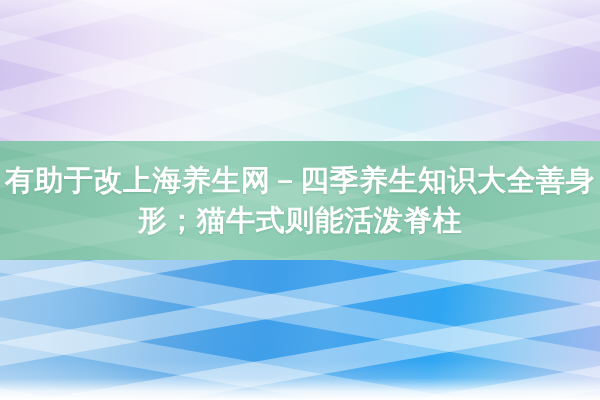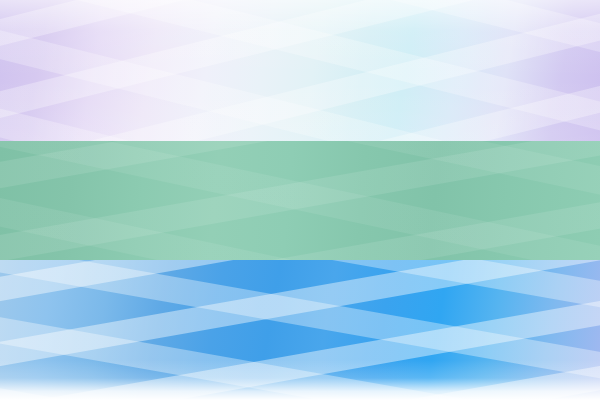--- a/index.html
+++ b/index.html
@@ -189,14 +189,15 @@
   <div id="sheen-top"></div>
 
   <div class="zone" id="zone-mid"></div>
   <div class="facets" id="facets-mid"></div>
 
   <div class="zone" id="zone-bot"></div>
   <div class="facets" id="facets-bot"></div>
 
   <div id="fade-bottom"></div>
 
+  <div id="headline">有助于改上海养生网－四季养生知识大全善身形；猫牛式则能活泼脊柱</div>
 
 </div>
 
 </body></html>

